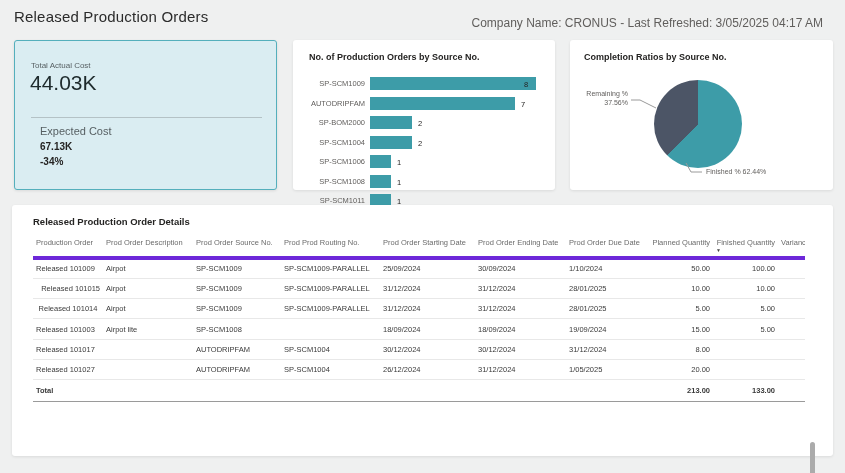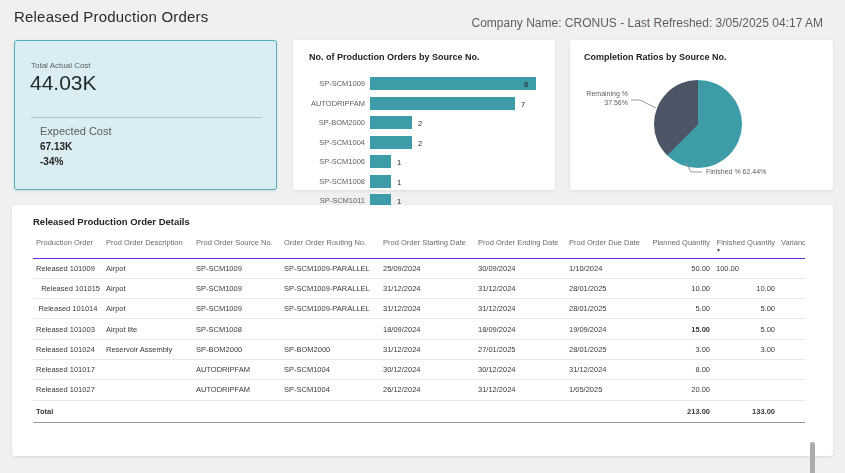--- a/index.html
+++ b/index.html
@@ -49,21 +49,21 @@
   .pie-label.finished { left:136px; top:98px; }
   .leader { position:absolute; left:0; top:0; width:263px; height:120px; }
 
   
   .table-card { left:12px; top:205px; width:821px; height:251px; }
   .table-title { position:absolute; left:21px; top:11px; font-size:9.5px; font-weight:bold; }
   .tbl-viewport { position:absolute; left:21px; top:28px; width:772px; height:212px; overflow:hidden; }
   table { border-collapse:collapse; table-layout:fixed; width:785px; font-size:7.5px; }
   th { font-weight:normal; color:#6b6b6b; padding:5px 3px 2px 3px; vertical-align:top; height:25px; }
   th .sort-ind { font-size:5px; color:#444; line-height:5px; margin-top:1px; text-align:left; }
-  thead tr { border-bottom:1px solid #6d28d9; }
+  thead tr { border-bottom:4px solid #6d28d9; }
   td { padding:0 3px; height:20.3px; color:#3a3a3a; white-space:nowrap; overflow:hidden; }
   tbody tr { border-bottom:1px solid #e8e8e8; }
   tbody tr.total-row { border-top:1px solid #3b3b3b; border-bottom:1px solid #9a9a9a; font-weight:bold; color:#252423; }
   tbody tr.total-row td { height:22px; }
 
   
   .v-scroll { position:absolute; right:18px; top:237px; width:5px; height:212px; }
   .v-thumb { position:absolute; top:0; left:0; width:5px; height:68px; background:#ababab; border-radius:3px; }
 </style>
 </head>
@@ -183,21 +183,21 @@
             <th style="text-align: left;">
               <div>Production Order</div>
             </th>
             <th style="text-align: left;">
               <div>Prod Order Description</div>
             </th>
             <th style="text-align: left;">
               <div>Prod Order Source No.</div>
             </th>
             <th style="text-align: left;">
-              <div>Order Order Routing No.</div>
+              <div>Prod Prod Routing No.</div>
             </th>
             <th style="text-align: left;">
               <div>Prod Order Starting Date</div>
             </th>
             <th style="text-align: left;">
               <div>Prod Order Ending Date</div>
             </th>
             <th style="text-align: left;">
               <div>Prod Order Due Date</div>
             </th>
@@ -216,21 +216,21 @@
       <tbody id="tbody">
           <tr>
             <td style="text-align: left;">Released 101009</td>
             <td style="text-align: left;">Airpot</td>
             <td style="text-align: left;">SP-SCM1009</td>
             <td style="text-align: left;">SP-SCM1009-PARALLEL</td>
             <td style="text-align: left;">25/09/2024</td>
             <td style="text-align: left;">30/09/2024</td>
             <td style="text-align: left;">1/10/2024</td>
             <td style="text-align: right;">50.00</td>
-            <td style="text-align: left;">100.00</td>
+            <td style="text-align: right;">100.00</td>
             <td style="text-align: left;"></td>
           </tr>
           <tr>
             <td style="text-align: right;">Released 101015</td>
             <td style="text-align: left;">Airpot</td>
             <td style="text-align: left;">SP-SCM1009</td>
             <td style="text-align: left;">SP-SCM1009-PARALLEL</td>
             <td style="text-align: left;">31/12/2024</td>
             <td style="text-align: left;">31/12/2024</td>
             <td style="text-align: left;">28/01/2025</td>
@@ -251,34 +251,22 @@
             <td style="text-align: left;"></td>
           </tr>
           <tr>
             <td style="text-align: left;">Released 101003</td>
             <td style="text-align: left;">Airpot lite</td>
             <td style="text-align: left;">SP-SCM1008</td>
             <td style="text-align: left;"></td>
             <td style="text-align: left;">18/09/2024</td>
             <td style="text-align: left;">18/09/2024</td>
             <td style="text-align: left;">19/09/2024</td>
-            <td style="text-align: right; font-weight: bold;">15.00</td>
+            <td style="text-align: right;">15.00</td>
             <td style="text-align: right;">5.00</td>
-            <td style="text-align: left;"></td>
-          </tr>
-          <tr>
-            <td style="text-align: left;">Released 101024</td>
-            <td style="text-align: left;">Reservoir Assembly</td>
-            <td style="text-align: left;">SP-BOM2000</td>
-            <td style="text-align: left;">SP-BOM2000</td>
-            <td style="text-align: left;">31/12/2024</td>
-            <td style="text-align: left;">27/01/2025</td>
-            <td style="text-align: left;">28/01/2025</td>
-            <td style="text-align: right;">3.00</td>
-            <td style="text-align: right;">3.00</td>
             <td style="text-align: left;"></td>
           </tr>
           <tr>
             <td style="text-align: left;">Released 101017</td>
             <td style="text-align: left;"></td>
             <td style="text-align: left;">AUTODRIPFAM</td>
             <td style="text-align: left;">SP-SCM1004</td>
             <td style="text-align: left;">30/12/2024</td>
             <td style="text-align: left;">30/12/2024</td>
             <td style="text-align: left;">31/12/2024</td>

